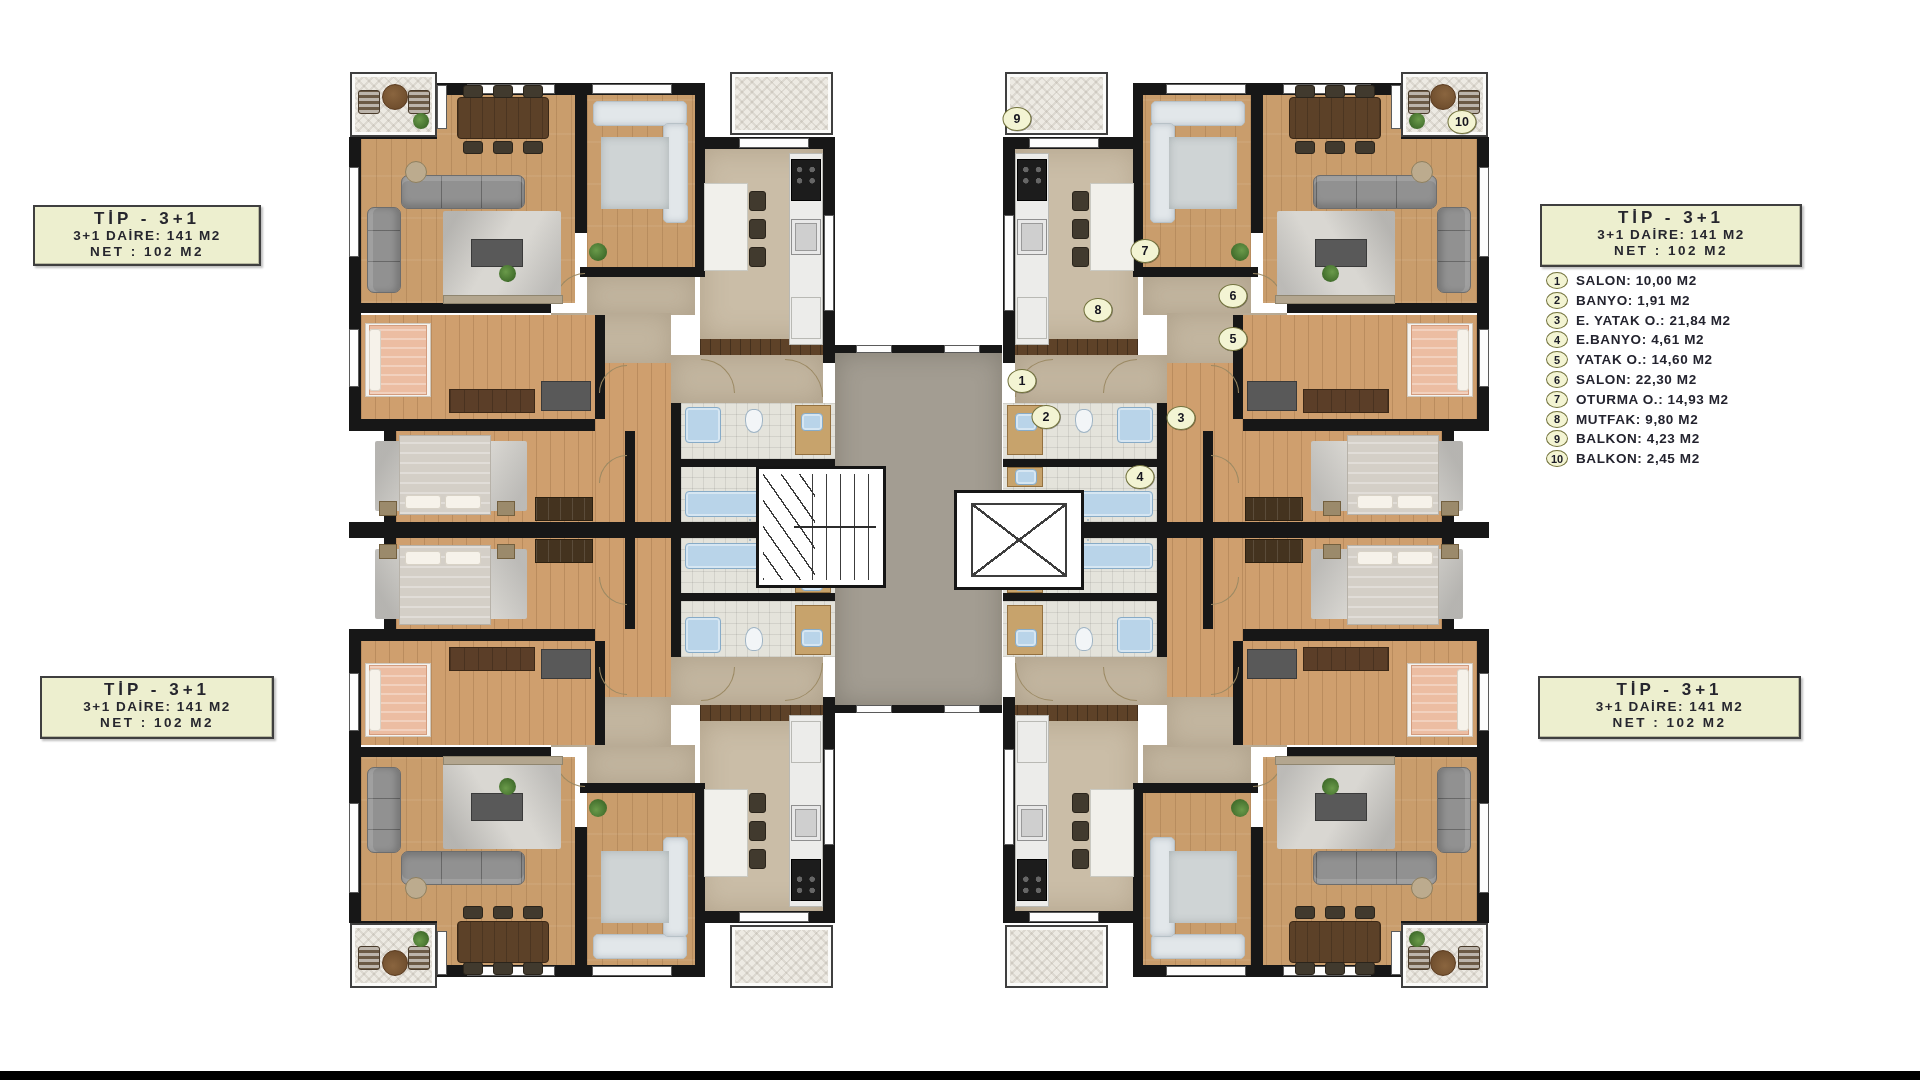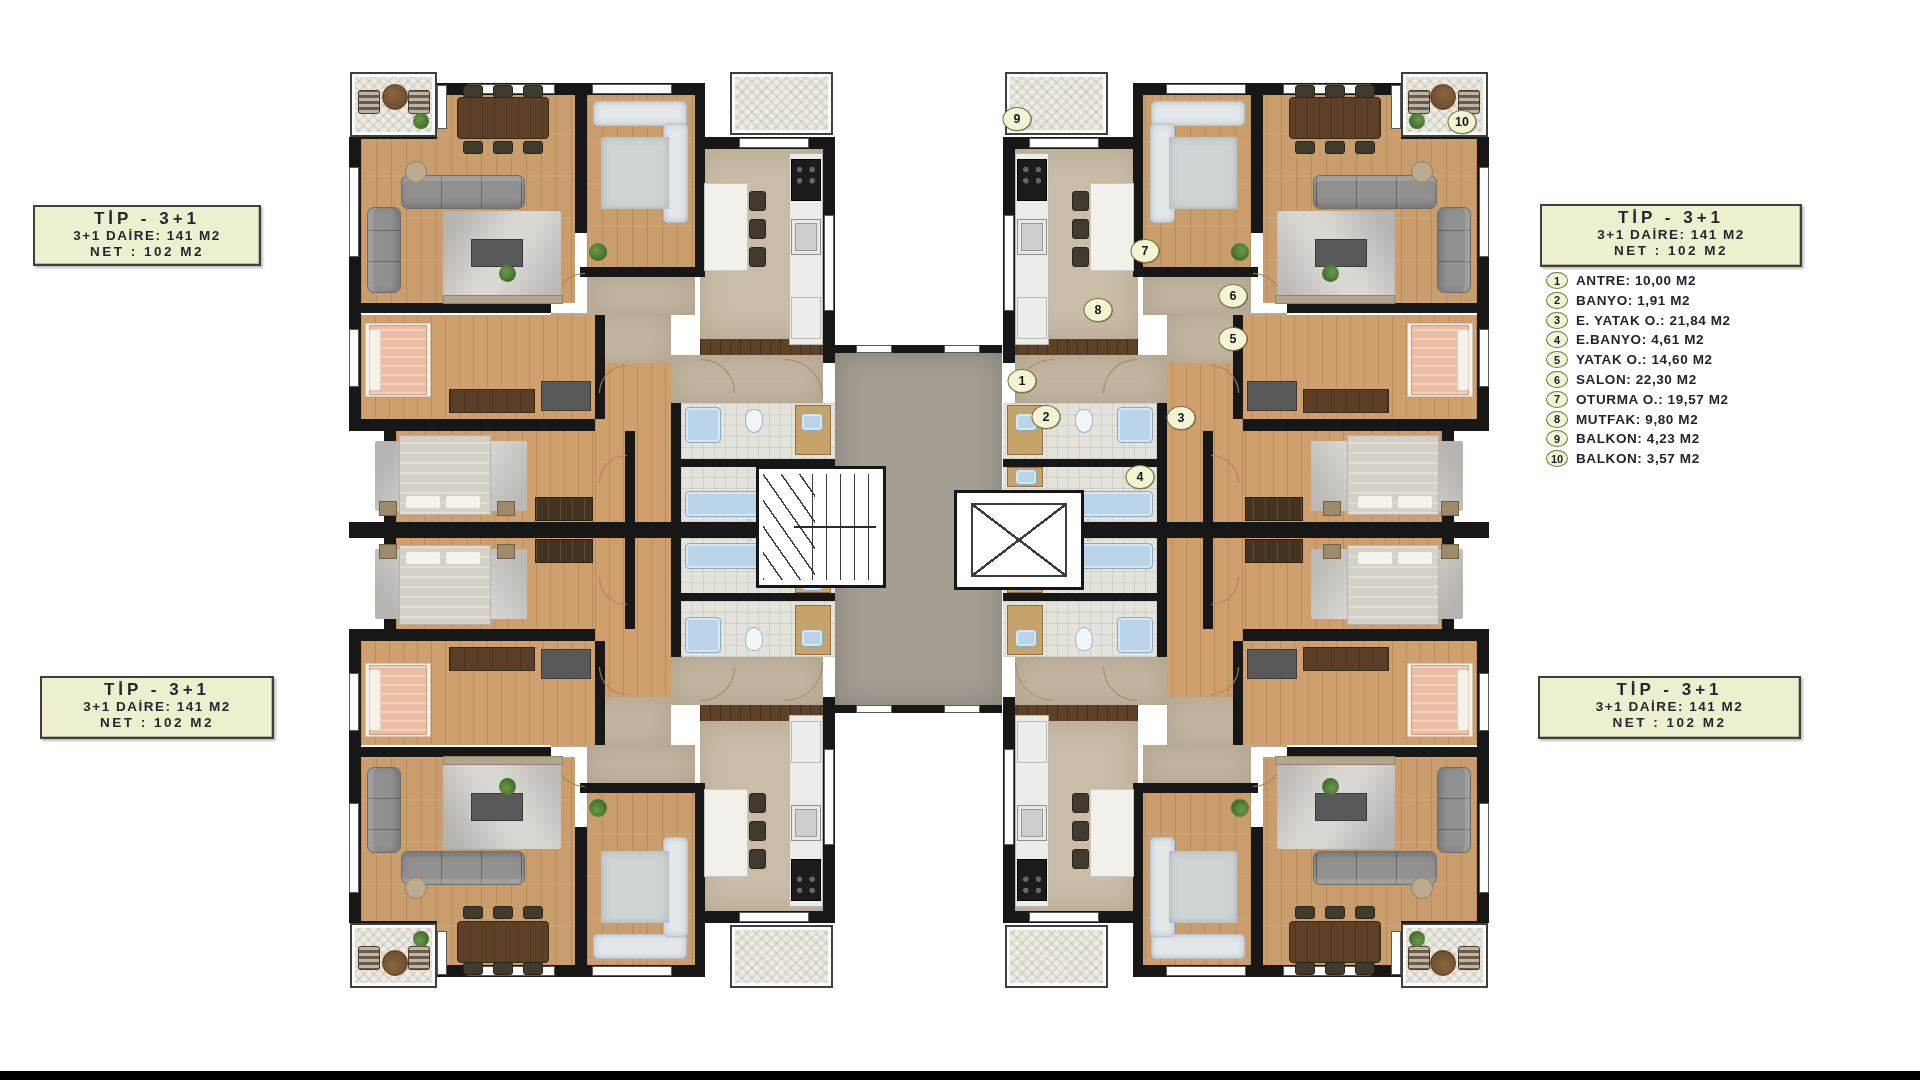--- a/index.html
+++ b/index.html
@@ -115,21 +115,21 @@
   </div>
   <div class="unit-label" style="left:1538px;top:676px;width:259px;height:56px;">
     <div class="l1">TİP - 3+1</div>
     <div class="l2">3+1 DAİRE: 141 M2</div>
     <div class="l3">NET : 102 M2</div>
   </div>
 
   <div id="legend-items">
       <div class="lrow">
         <span class="lnum">1</span>
-        <span class="ltext">ANTRE: 10,00 M2</span>
+        <span class="ltext">SALON: 10,00 M2</span>
       </div>
       <div class="lrow">
         <span class="lnum">2</span>
         <span class="ltext">BANYO: 1,91 M2</span>
       </div>
       <div class="lrow">
         <span class="lnum">3</span>
         <span class="ltext">E. YATAK O.: 21,84 M2</span>
       </div>
       <div class="lrow">
@@ -139,33 +139,33 @@
       <div class="lrow">
         <span class="lnum">5</span>
         <span class="ltext">YATAK O.: 14,60 M2</span>
       </div>
       <div class="lrow">
         <span class="lnum">6</span>
         <span class="ltext">SALON: 22,30 M2</span>
       </div>
       <div class="lrow">
         <span class="lnum">7</span>
-        <span class="ltext">OTURMA O.: 19,57 M2</span>
+        <span class="ltext">OTURMA O.: 14,93 M2</span>
       </div>
       <div class="lrow">
         <span class="lnum">8</span>
         <span class="ltext">MUTFAK: 9,80 M2</span>
       </div>
       <div class="lrow">
         <span class="lnum">9</span>
         <span class="ltext">BALKON: 4,23 M2</span>
       </div>
       <div class="lrow">
         <span class="lnum">10</span>
-        <span class="ltext">BALKON: 3,57 M2</span>
+        <span class="ltext">BALKON: 2,45 M2</span>
       </div>
     </div>
 
   <div class="quadrant" id="q-tl" style="left:349px;top:67px;">
       <div class="abs f-wood" style="left: 12px; top: 28px; width: 214px; height: 208px;"></div>
       <div class="abs f-wood" style="left: 238px; top: 28px; width: 108px; height: 174px;"></div>
       <div class="abs f-kfloor" style="left: 351px; top: 82px; width: 123px; height: 190px;"></div>
       <div class="abs f-thresh" style="left: 351px; top: 272px; width: 123px; height: 16px;"></div>
       <div class="abs f-tan" style="left: 238px; top: 210px; width: 108px; height: 38px;"></div>
       <div class="abs f-tan" style="left: 202px; top: 246px; width: 120px; height: 52px;"></div>

